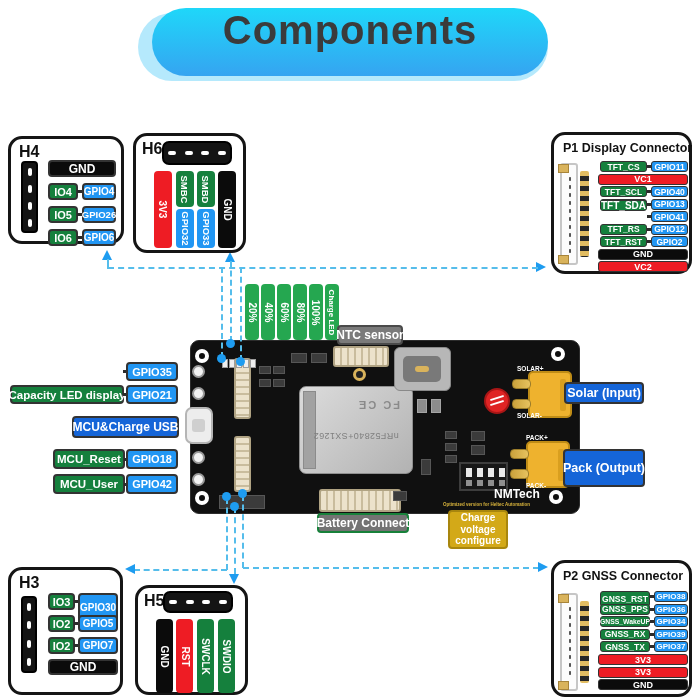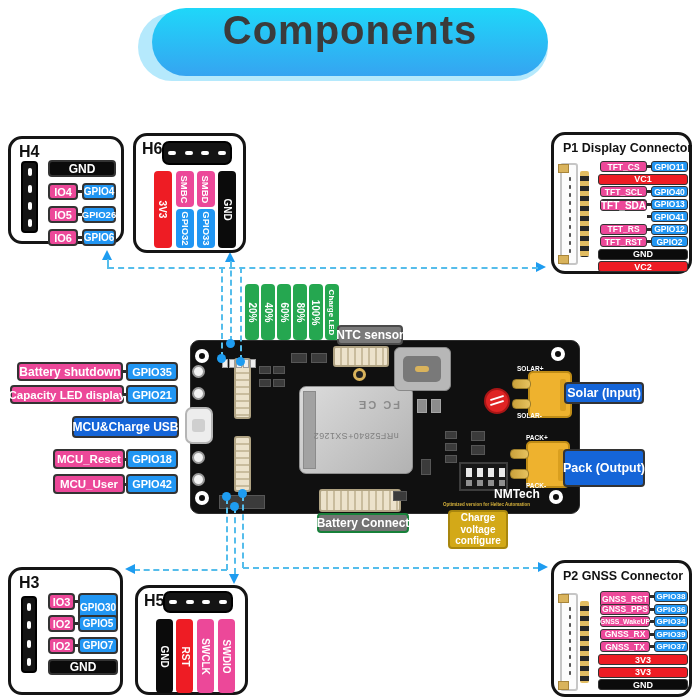--- a/index.html
+++ b/index.html
@@ -16,21 +16,21 @@
 
   
   .callout{position:absolute;background:#fff;border:3px solid #151515;border-radius:14px;box-sizing:border-box}
   .box-label{position:absolute;font-size:16px;font-weight:700;color:#111}
   .box-title{position:absolute;font-size:12.5px;font-weight:700;color:#111;white-space:nowrap}
 
   
   .chip{position:absolute;display:flex;align-items:center;justify-content:center;font-weight:700;
         color:#fff;border-radius:4px;border:2px solid #333;box-sizing:border-box;white-space:nowrap}
   .chip.sm{border-width:1.5px;border-radius:3px}
-  .bg-gray{background:#ec4899}.bg-blue{background:#2196f3}.bg-dblue{background:#1565d8}
+  .bg-gray{background:#15803d}.bg-blue{background:#2196f3}.bg-dblue{background:#1565d8}
   .bg-black{background:#0b0b0b}.bg-red{background:#ee1c24}.bg-green{background:#737373}
   .bg-gold{background:#d3a918;border-color:#a8860e}
   .tie{position:absolute;width:5px;height:3px;background:#2b2b2b}
 
   
   .vbar{position:absolute;border-radius:4px;display:flex;align-items:center;justify-content:center}
   .gbar{position:absolute;width:14px;height:56px;background:#25a750;border-radius:4px;
         display:flex;align-items:center;justify-content:center}
   .vtext{transform:rotate(90deg);white-space:nowrap;color:#fff;font-weight:700;font-size:10px}
   .fs8{font-size:8px}.fs95{font-size:9.5px}
@@ -244,21 +244,20 @@
       <span class="vtext">80%</span>
     </div>
   <div class="gbar" style="left:309px;top:284px">
       <span class="vtext">100%</span>
     </div>
   <div class="gbar" style="left:325px;top:284px">
       <span class="vtext fs8">Charge LED</span>
     </div>
   <div class="chip" style="left:337px;top:325px;width:66px;height:20px;font-size:12px;background:#7a7a7a;border-color:#4a4a4a">NTC sensor</div>
 
-  <div class="chip bg-gray" style="left:17px;top:362px;width:106px;height:19px;font-size:12px">Battery shutdown</div>
   <div class="tie" style="left:123px;top:370px"></div>
   <div class="chip bg-blue" style="left:126px;top:362px;width:52px;height:19px;font-size:11px">GPIO35</div>
 
   <div class="chip bg-gray" style="left:10px;top:385px;width:114px;height:19px;font-size:11.5px">Capacity LED display</div>
   <div class="tie" style="left:123px;top:393px"></div>
   <div class="chip bg-blue" style="left:126px;top:385px;width:52px;height:19px;font-size:11px">GPIO21</div>
 
   <div class="chip bg-dblue" style="left:72px;top:416px;width:107px;height:22px;font-size:12px">MCU&amp;Charge USB</div>
 
   <div class="chip bg-gray" style="left:53px;top:449px;width:72px;height:20px;font-size:11.5px">MCU_Reset</div>

